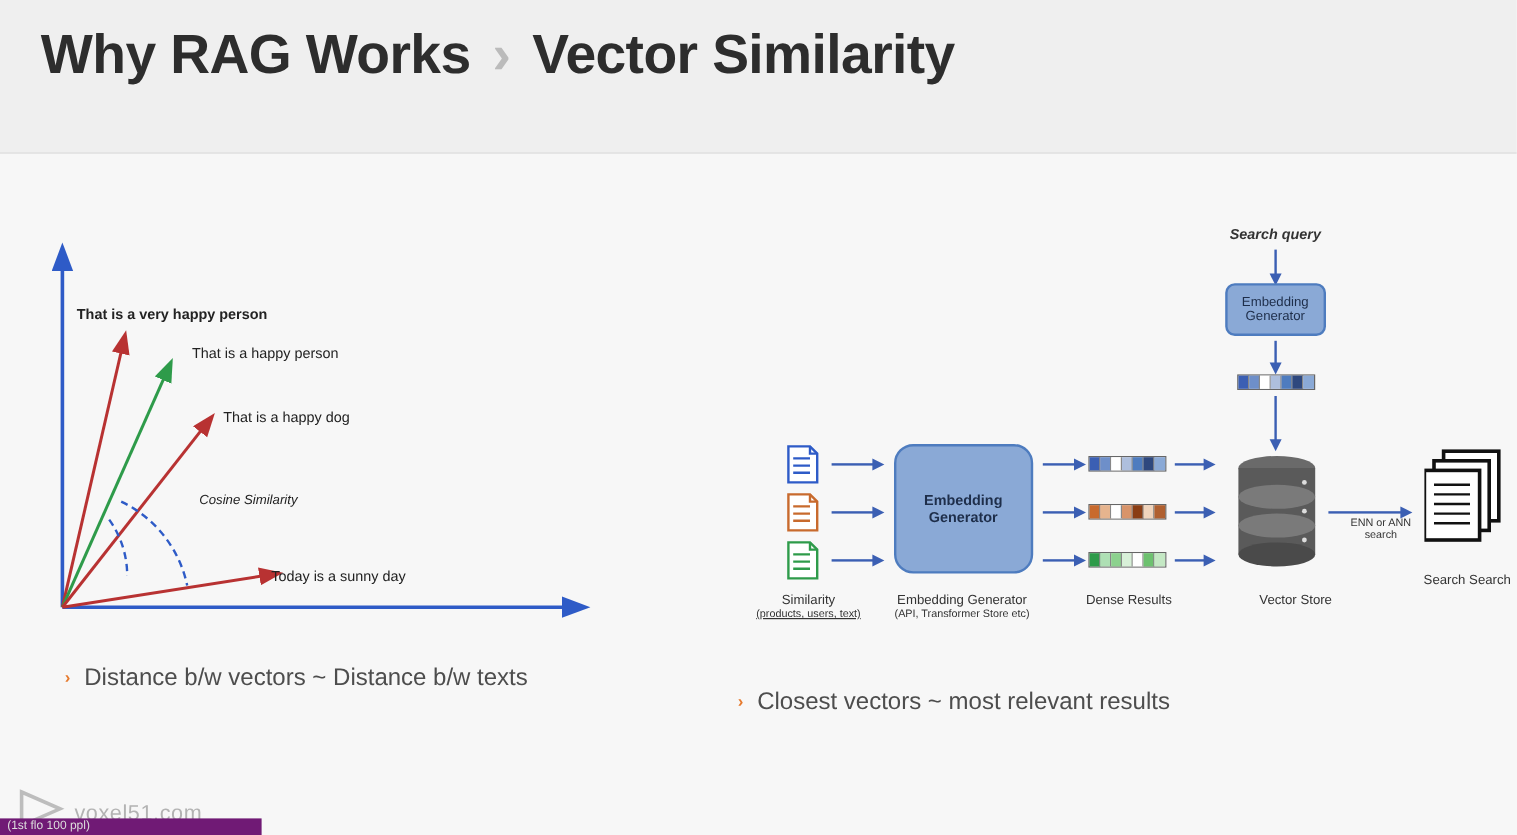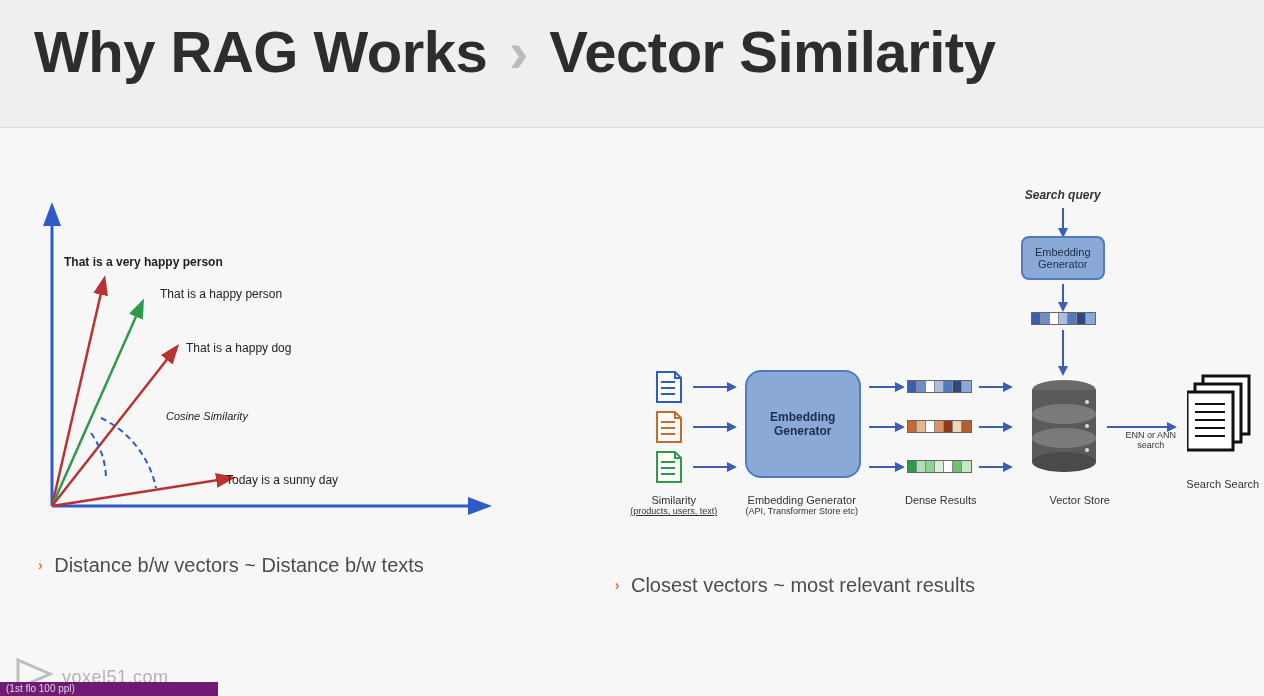--- a/index.html
+++ b/index.html
@@ -11,21 +11,21 @@
     position: relative;
     overflow: hidden;
   }
   .header {
     height: 128px;
     background: #efefef;
     border-bottom: 1px solid #ddd;
     padding: 18px 34px 0 34px;
   }
   .header h1 {
-    font-size: 58px;
+    font-size: 46px;
     font-weight: 700;
     color: #2d2d2d;
     letter-spacing: -0.5px;
   }
   .header h1 .chev {
     color: #bbb;
     font-weight: 600;
     margin: 0 6px;
   }
   .content {
@@ -46,21 +46,21 @@
   }
   .plot-wrap {
     width: 460px;
     height: 330px;
     position: relative;
   }
   .bullet {
     font-size: 20px;
     color: #4d4d4d;
     margin-top: 26px;
-    margin-left: 2px;
+    margin-left: 18px;
   }
   .bullet .mark {
     color: #e67a2e;
     font-weight: 700;
     margin-right: 6px;
     font-size: 14px;
     vertical-align: 2px;
   }
   .bullet-right {
     margin-left: 8px;

